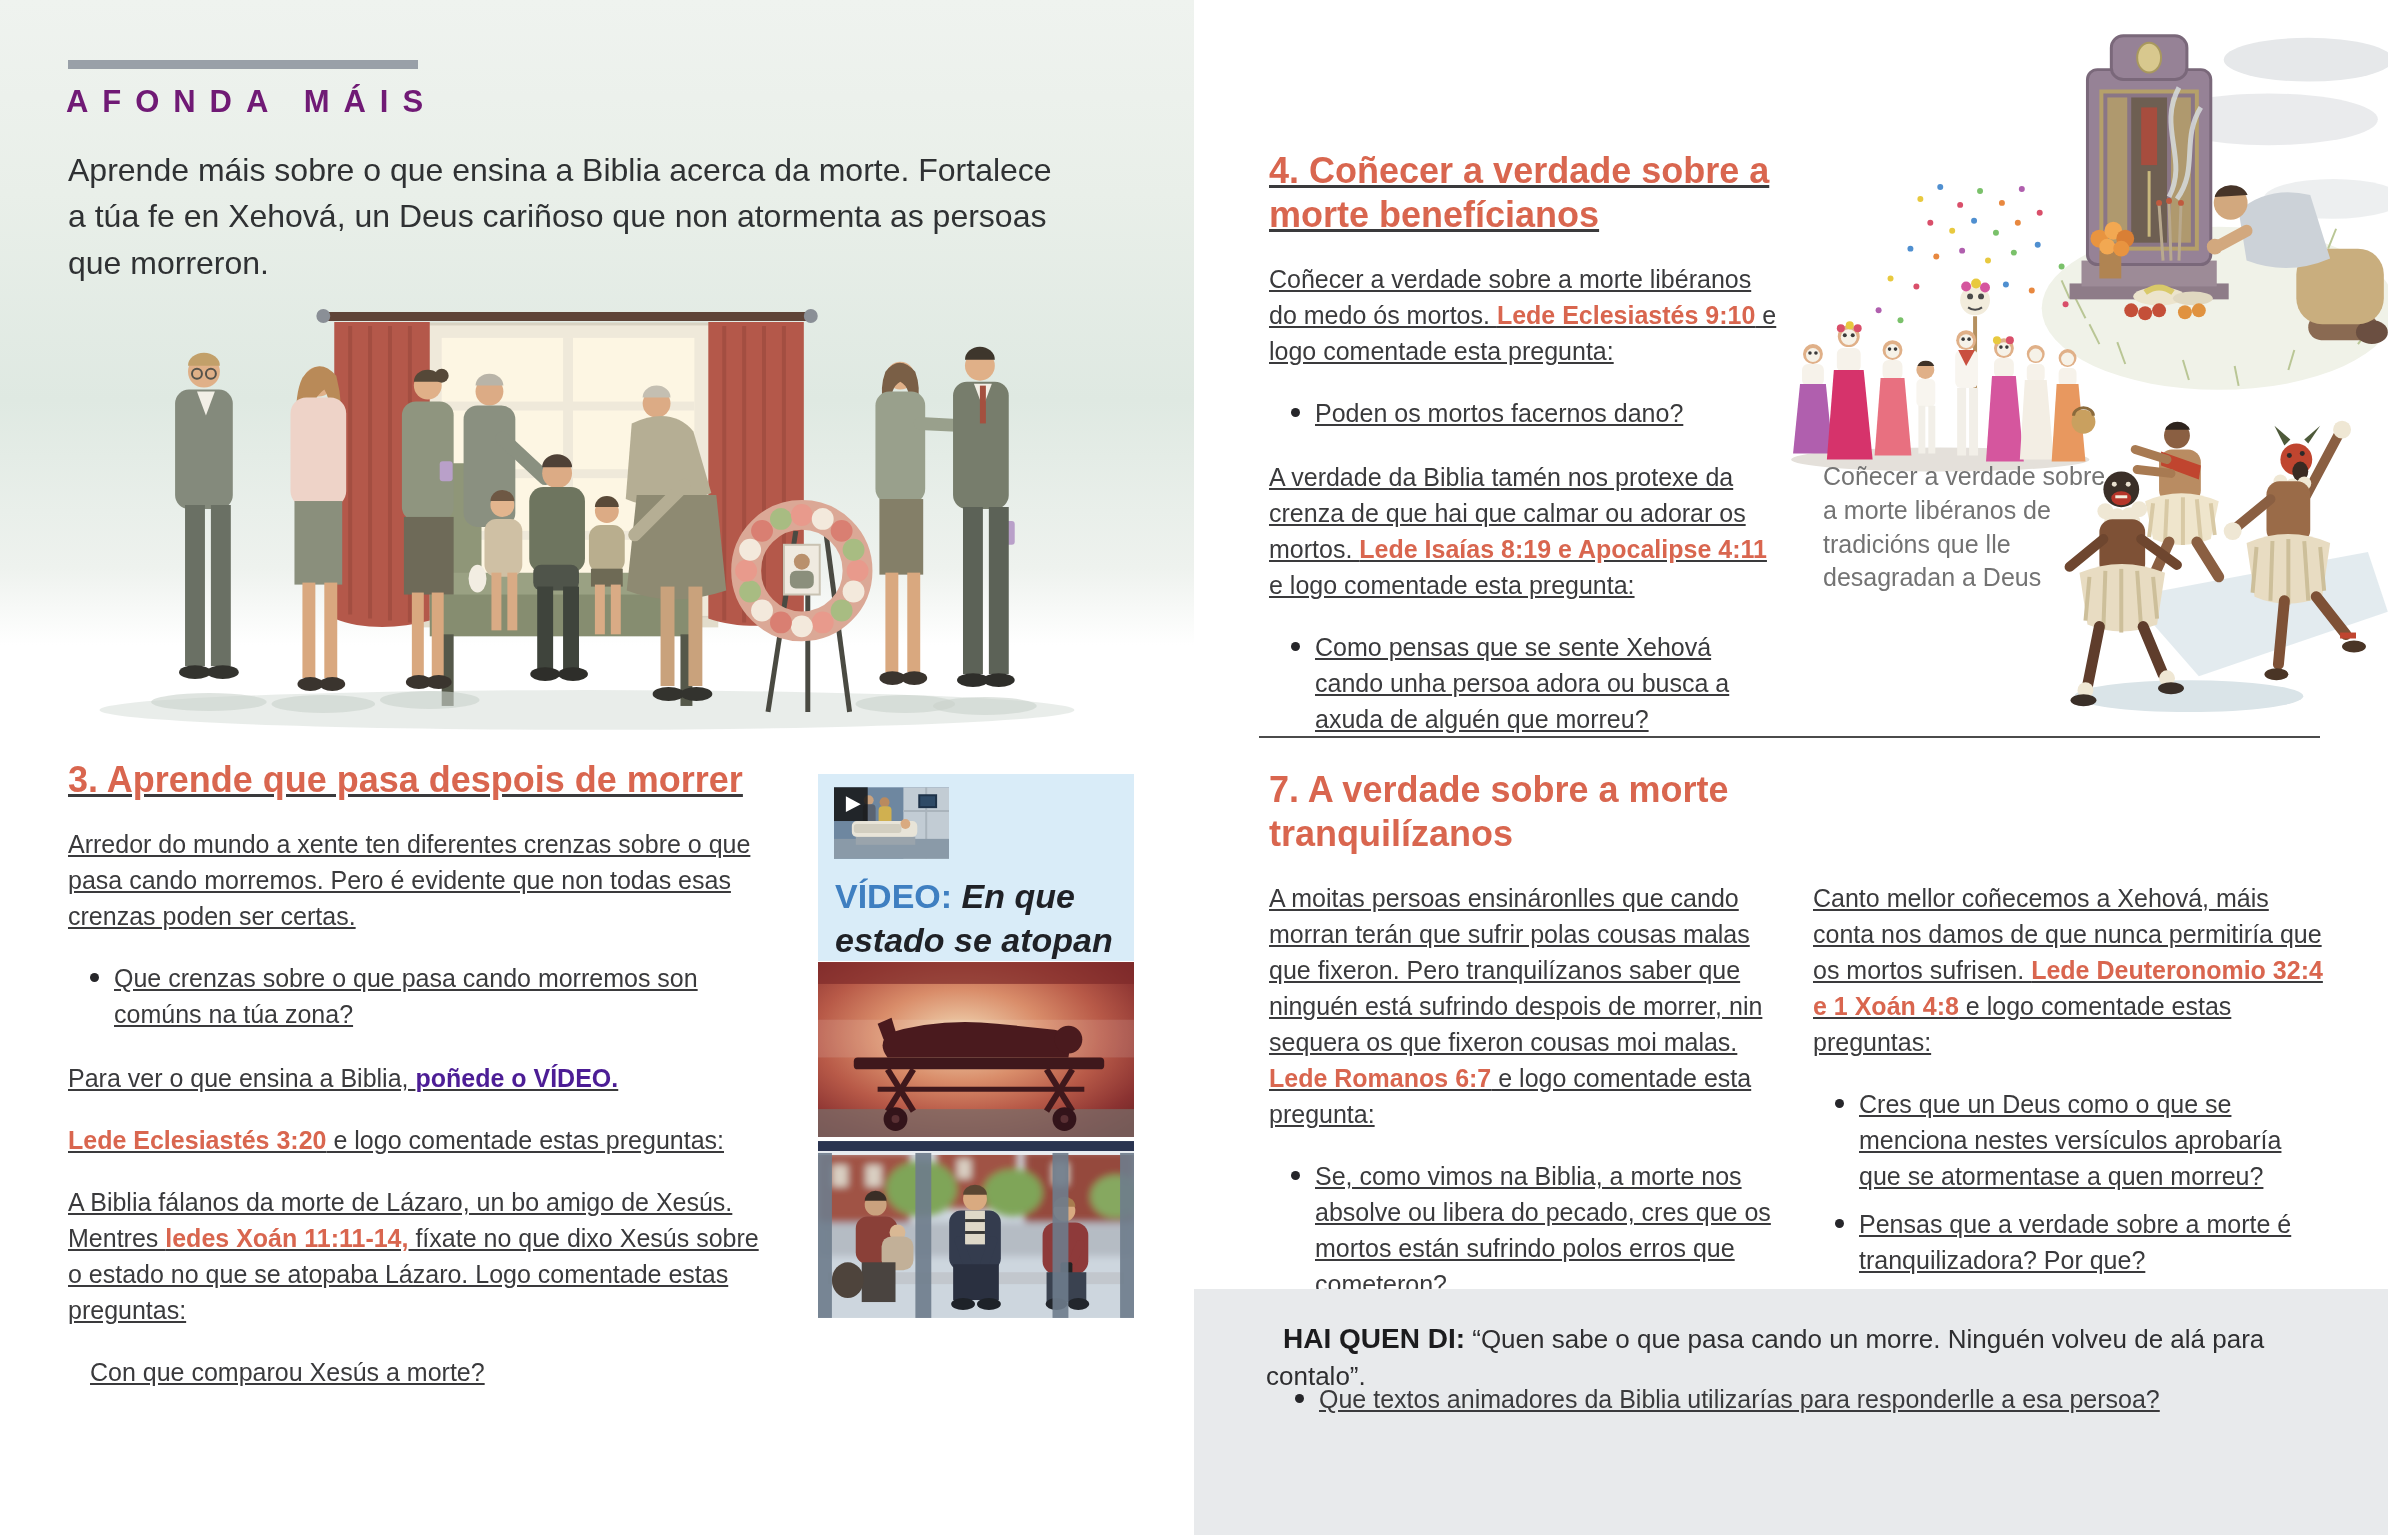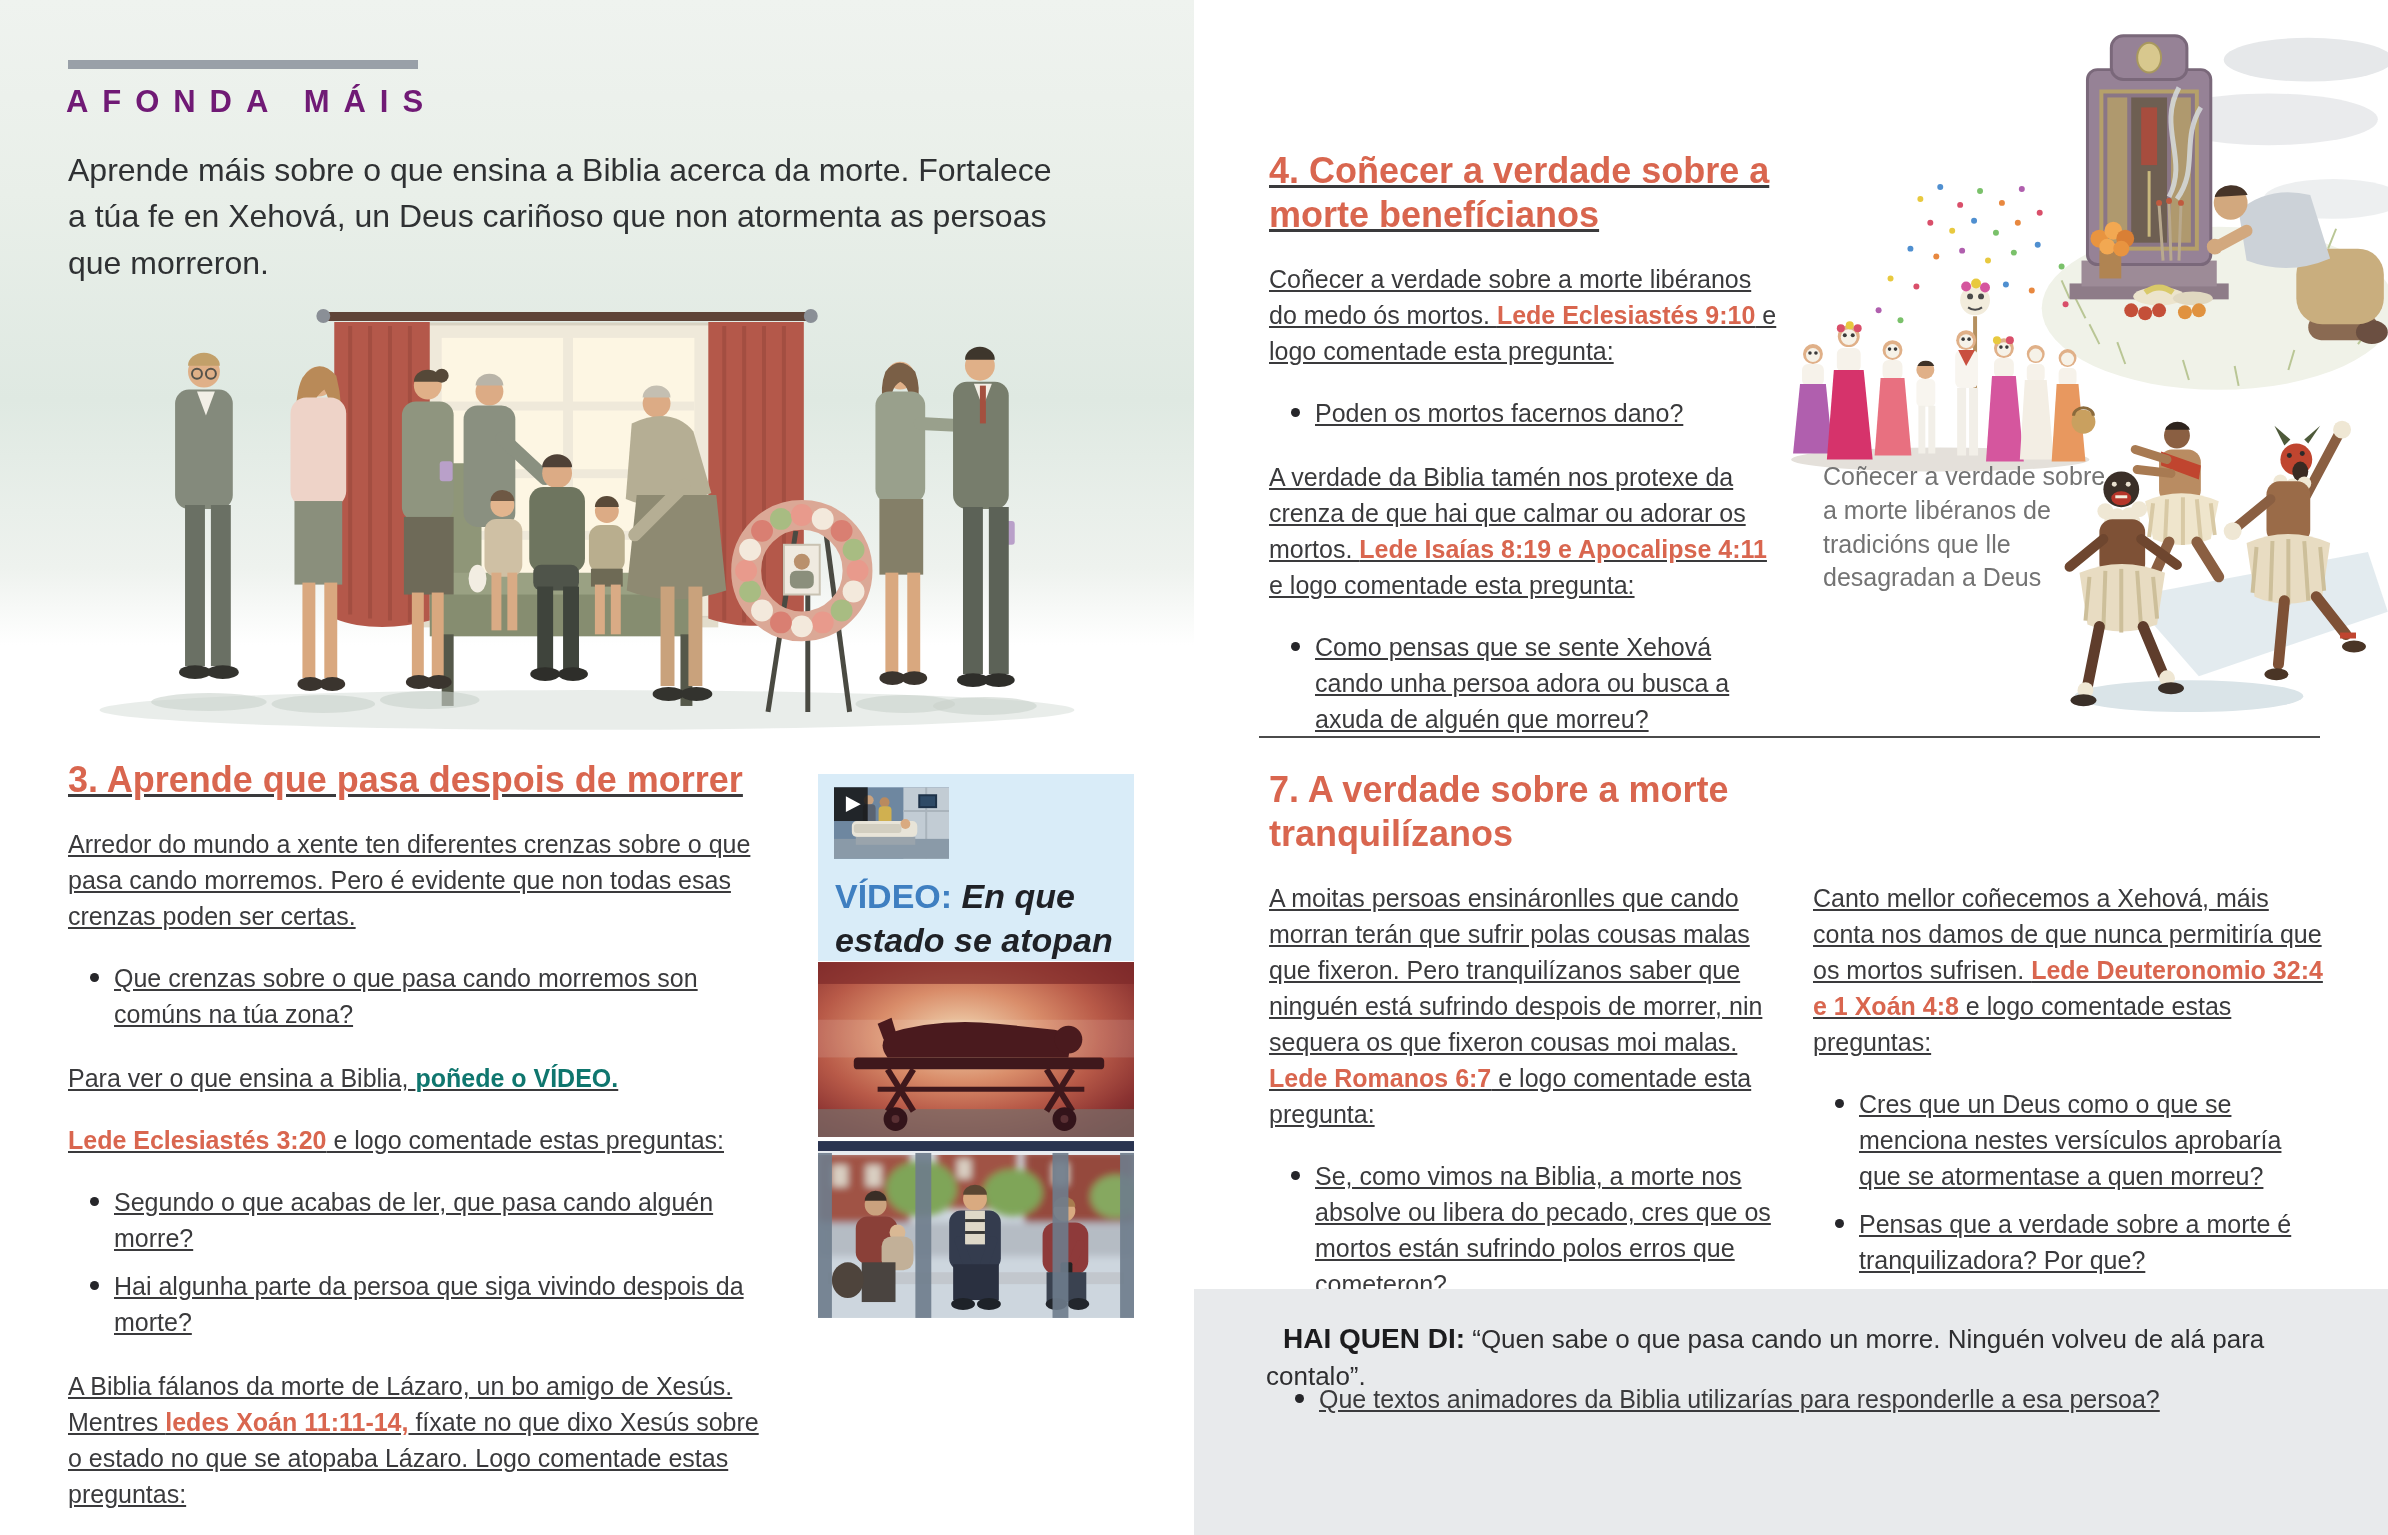--- a/index.html
+++ b/index.html
@@ -17,21 +17,21 @@
   .intro{left:68px;top:147px;width:1005px;font-size:32px;line-height:1.45;color:#2f3133;}
 
   
   h2.sec{margin:0 0 24px 0;font-size:36px;line-height:1.22;color:#d9664f;font-weight:bold;}
   .col{font-size:25px;line-height:1.44;text-decoration:underline;}
   .col p{margin:0 0 26px 0;}
   .li{display:flex;gap:15px;margin:0 0 12px 0;}
   .li .dot{flex:none;width:9px;height:9px;border-radius:50%;background:#26262a;margin-top:13px;}
   .bullets{margin:0 0 28px 0;padding-left:22px;}
   .scripture{color:#d9664f;font-weight:bold;}
-  .vlink{color:#0f766e;font-weight:bold;}
+  .vlink{color:#4c1d95;font-weight:bold;}
 
   .s3-col{left:68px;top:758px;width:702px;}
   .s4-col{left:1269px;top:149px;width:513px;}
   .s5-head{left:1269px;top:768px;width:557px;}
   .s5-left{left:1269px;top:880px;width:513px;}
   .s5-right{left:1813px;top:880px;width:513px;}
 
   .divider{left:1259px;top:736px;width:1061px;height:2px;background:#4b4b4b;}
 
   
@@ -215,30 +215,20 @@
     <h2 class="sec">3. Aprende que pasa despois de morrer</h2>
     <p>Arredor do mundo a xente ten diferentes crenzas sobre o que pasa cando morremos. Pero é evidente que non todas esas crenzas poden ser certas.</p>
     <div class="bullets">
       <div class="li">
         <span class="dot"></span>
         <span>Que crenzas sobre o que pasa cando morremos son comúns na túa zona?</span>
       </div>
     </div>
     <p><span>Para ver o que ensina a Biblia, </span><span class="vlink">poñede o VÍDEO.</span></p>
     <p><span class="scripture">Lede Eclesiastés 3:20</span><span> e logo comentade estas preguntas:</span></p>
-    <div class="bullets">
-      <div class="li">
-        <span class="dot"></span>
-        <span>Segundo o que acabas de ler, que pasa cando alguén morre?</span>
-      </div>
-      <div class="li">
-        <span class="dot"></span>
-        <span>Hai algunha parte da persoa que siga vivindo despois da morte?</span>
-      </div>
-    </div>
     <p><span>A Biblia fálanos da morte de Lázaro, un bo amigo de Xesús. Mentres </span><span class="scripture">ledes Xoán 11:11-14,</span><span> fíxate no que dixo Xesús sobre o estado no que se atopaba Lázaro. Logo comentade estas preguntas:</span></p>
     <div class="bullets">
       <div class="li">
 
         <span>Con que comparou Xesús a morte?</span>
       </div>
 
     </div>
   </div>
 

